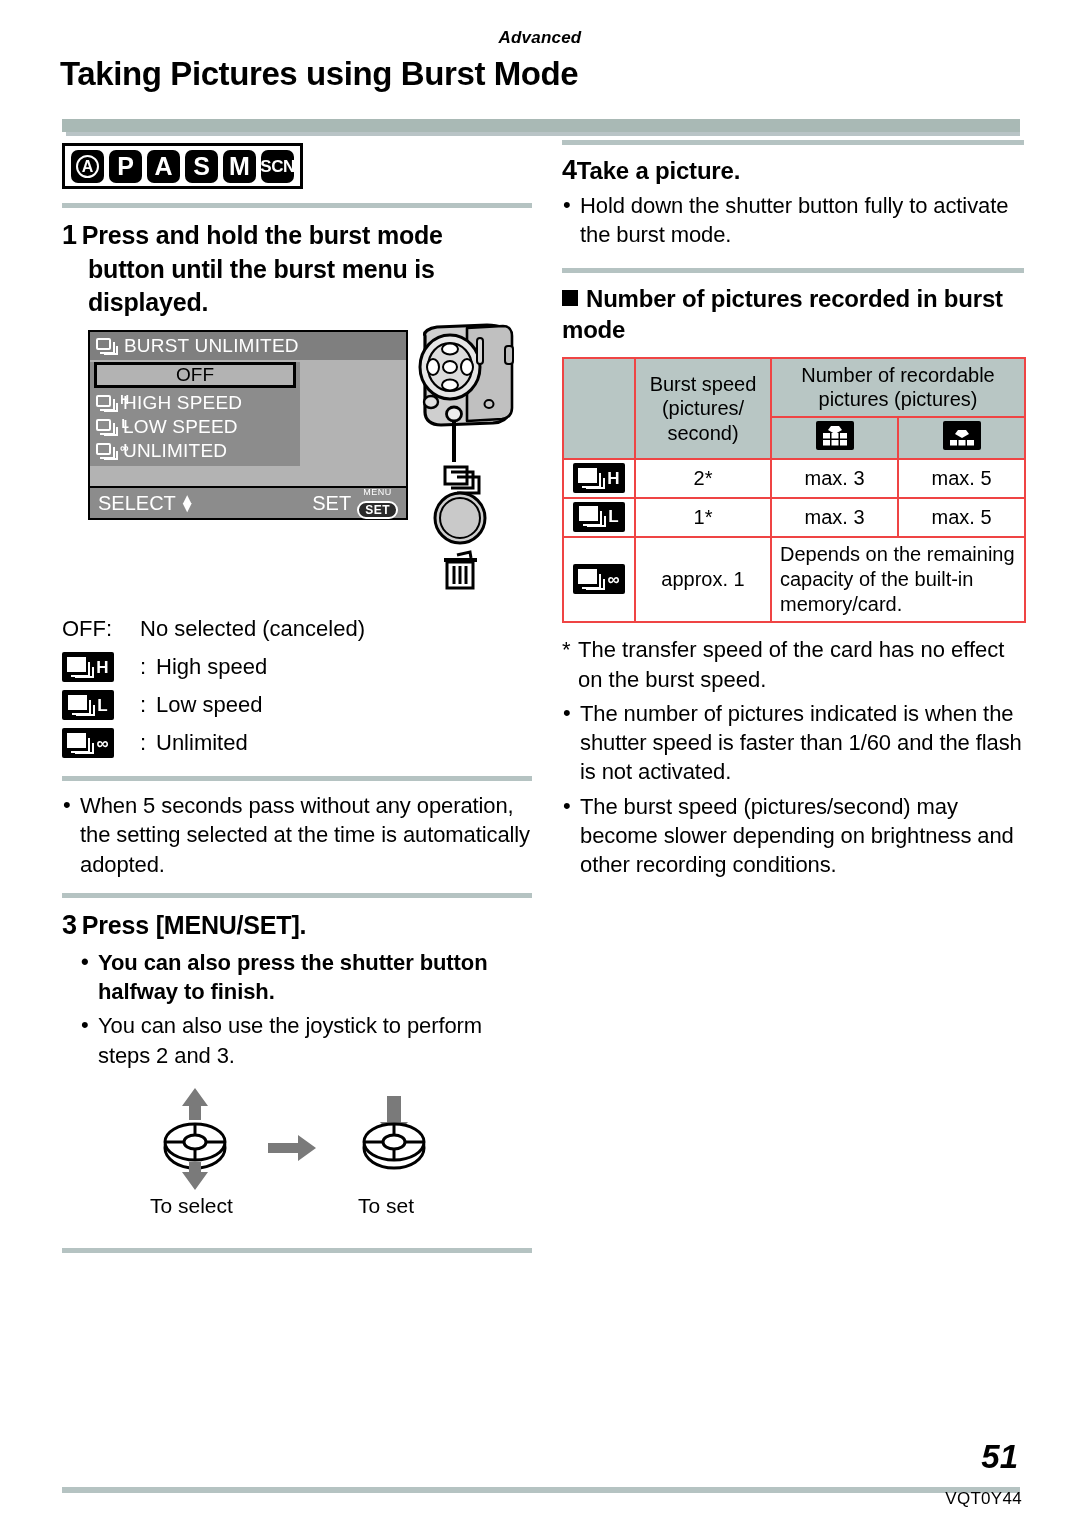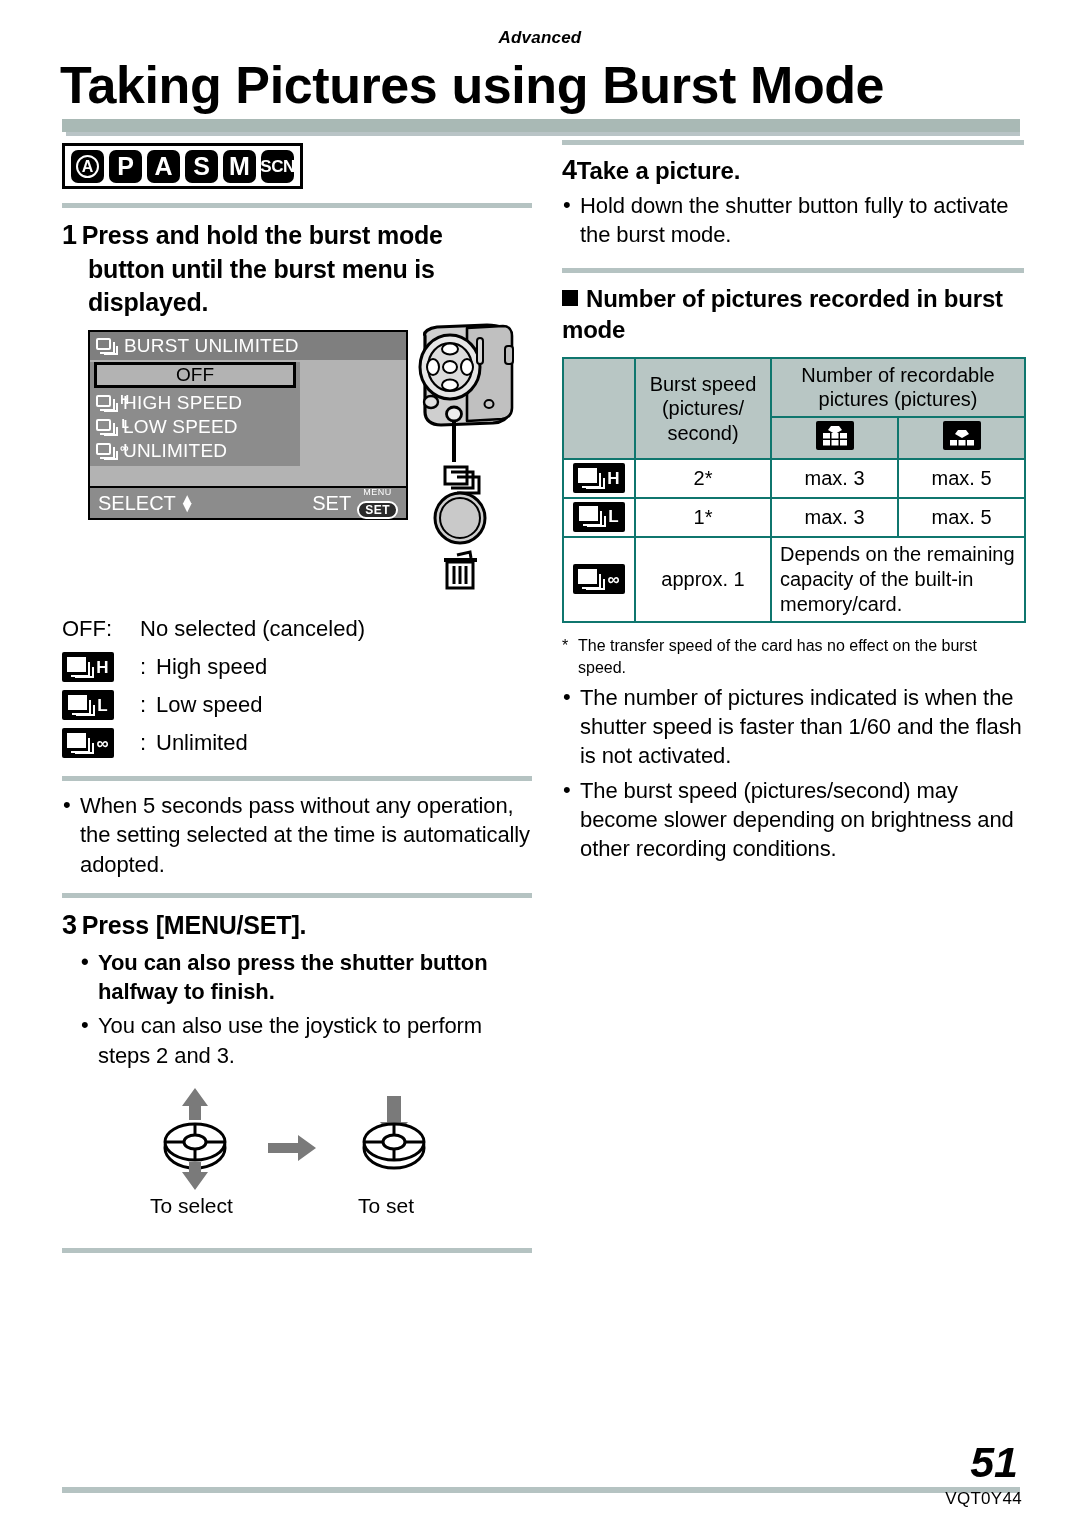--- a/index.html
+++ b/index.html
@@ -32,21 +32,21 @@
     font-weight: bold;
     font-size: 17px;
     letter-spacing: 0.2px;
   }
 
   
   .page-title {
     position: absolute;
     top: 55px;
     left: 60px;
-    font-size: 52px;
+    font-size: 33px;
     font-weight: bold;
     letter-spacing: -0.4px;
     white-space: nowrap;
   }
   .title-rule {
     position: absolute;
     top: 119px;
     left: 62px;
     width: 958px;
     height: 13px;
@@ -161,21 +161,21 @@
   }
   .bullet.indent {
     padding-left: 36px;
     margin-left: 0;
   }
   .bullet.indent::before { left: 19px; }
   .bullet.bold { font-weight: bold; }
   .star-note {
     position: relative;
     padding-left: 16px;
-    font-size: 16px;
+    font-size: 22px;
     line-height: 1.33;
   }
   .star-note::before {
     content: "*";
     position: absolute;
     left: 0;
     top: 0;
   }
 
   
@@ -354,21 +354,21 @@
   }
 
   
   table.burst-table {
     border-collapse: collapse;
     width: 462px;
     margin-top: 12px;
     table-layout: fixed;
   }
   table.burst-table td, table.burst-table th {
-    border: 2px solid #0f766e;
+    border: 2px solid #ef4444;
     font-weight: normal;
     font-size: 20px;
     text-align: center;
     padding: 4px 3px;
     line-height: 1.22;
   }
   table.burst-table .hdr { background: #b8c6c4; }
   table.burst-table td.lcell {
     text-align: left;
     padding-left: 8px;
@@ -393,21 +393,21 @@
     left: 62px;
     top: 1487px;
     width: 958px;
     height: 6px;
     background: #b5c3c2;
   }
   .page-num {
     position: absolute;
     right: 62px;
     top: 1438px;
-    font-size: 43px;
+    font-size: 33px;
     font-weight: bold;
     font-style: italic;
   }
   .doc-code {
     position: absolute;
     right: 58px;
     top: 1489px;
     font-size: 17px;
     letter-spacing: 0.3px;
   }

